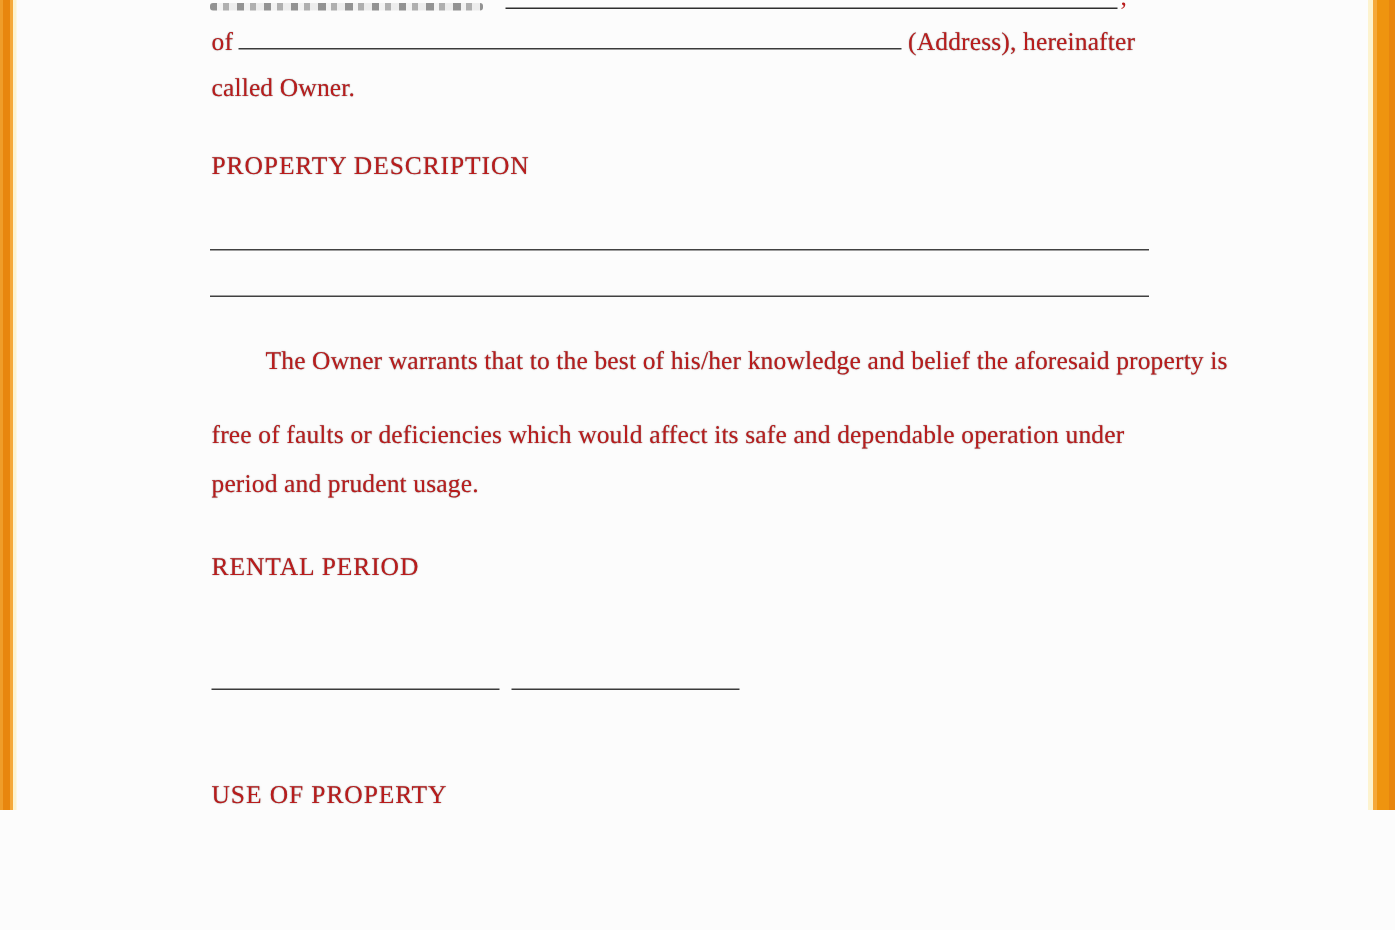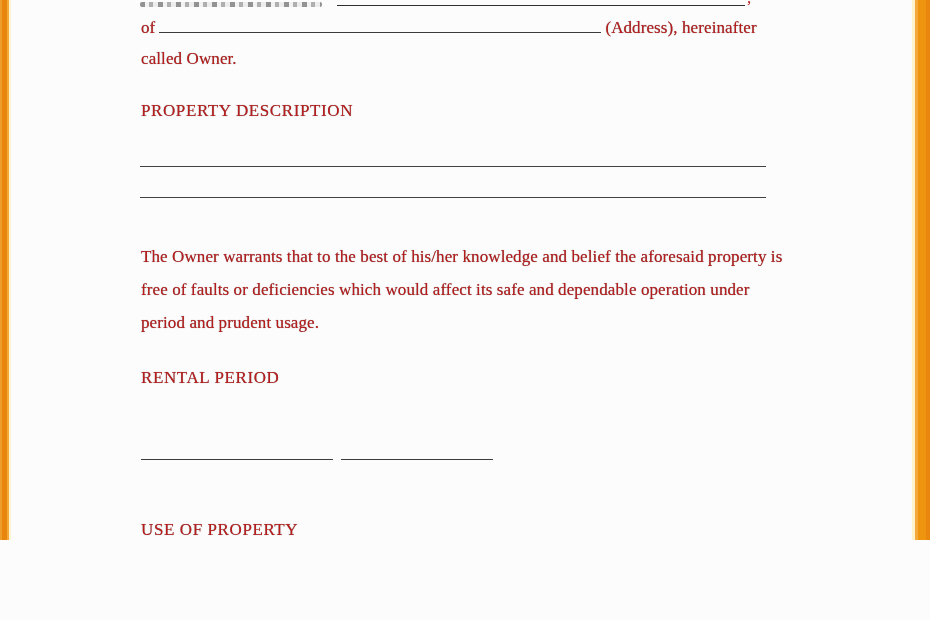--- a/index.html
+++ b/index.html
@@ -92,21 +92,21 @@
   }
   .top-comma {
     position: absolute;
     top: -12px; left: 747px;
     font-size: 17px;
   }
   
   .r-address  { top: 18px; }
   .r-called   { top: 49px; }
   .h-property { top: 101px; }
-  .p-1 { top: 247px; }
+  .p-1 { top: 231px; margin-left: 36px; }
   .p-2 { top: 280px; }
   .p-3 { top: 313px; }
   .h-rental  { top: 368px; }
   .r-agrees  { top: 413px; }
   .r-time    { top: 445px; }
   .r-dates   { top: 479px; }
   .h-use     { top: 520px; }
 </style>
 </head>
 <body>

